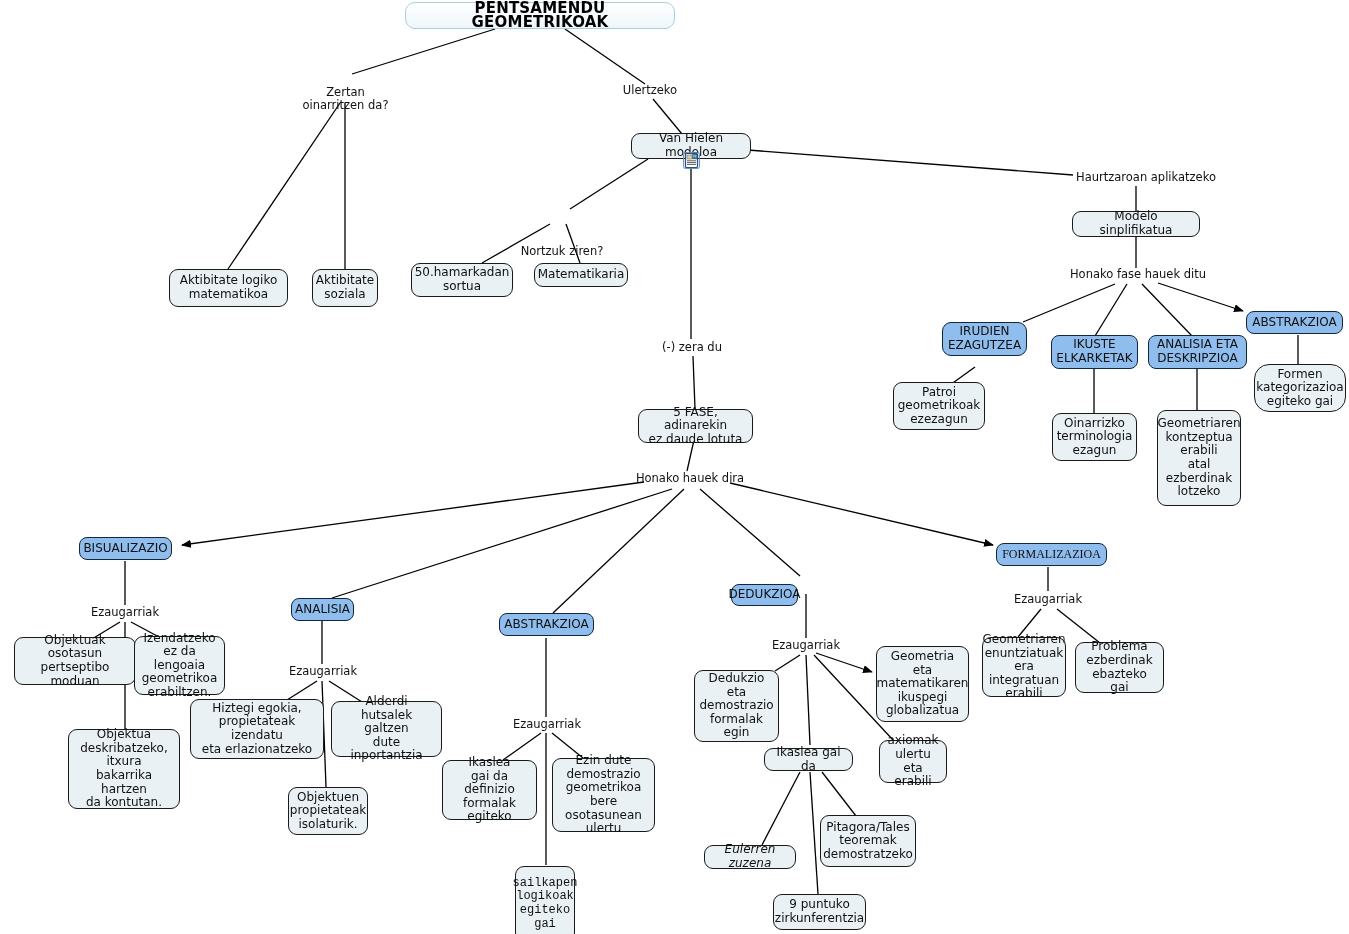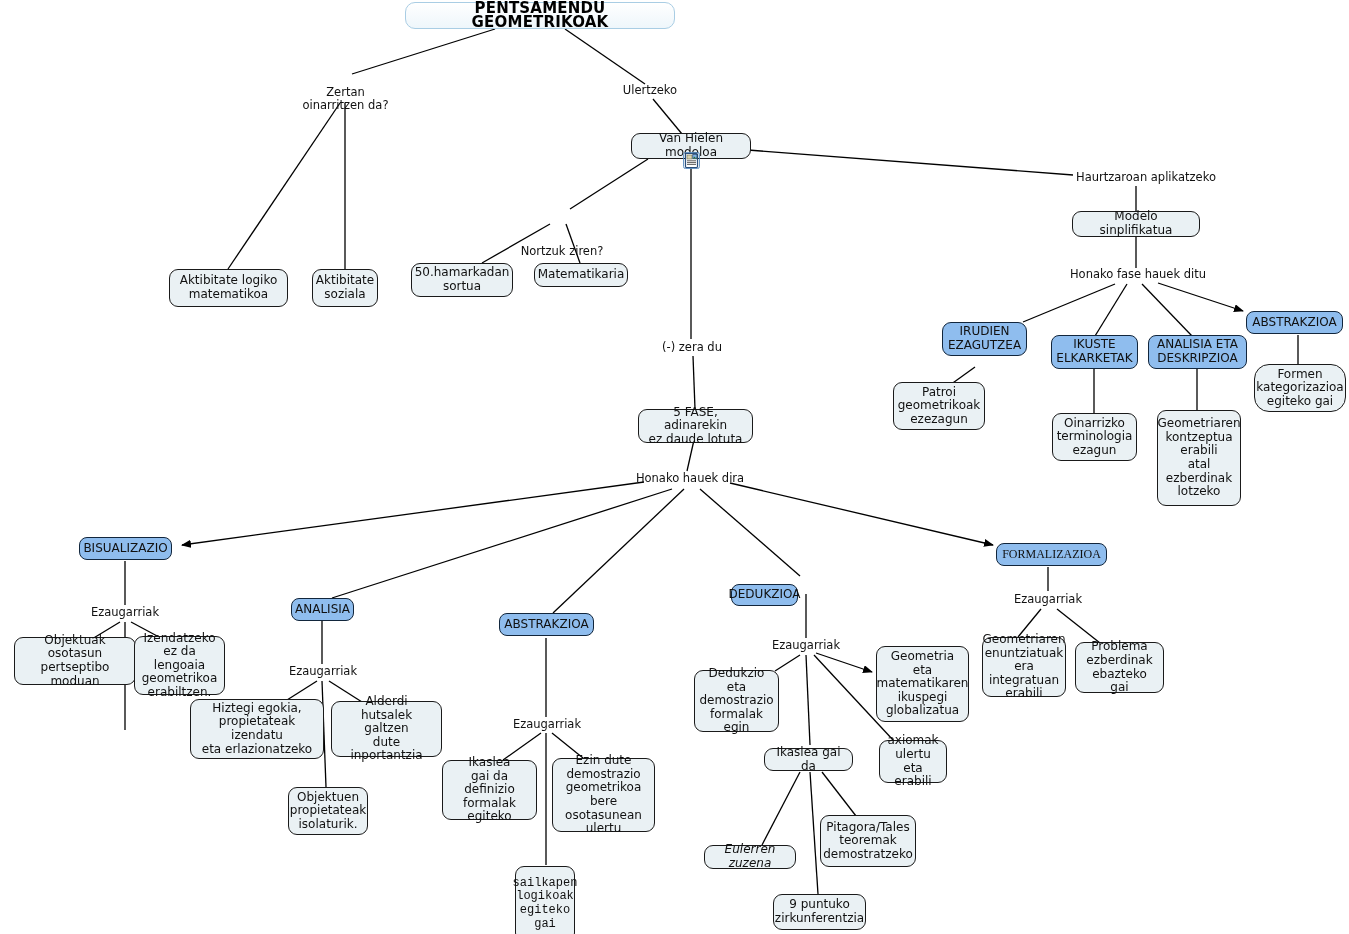--- a/index.html
+++ b/index.html
@@ -230,20 +230,25 @@
   <div class="node blue" style="left:731px;top:584px;width:67px;height:22px;">DEDUKZIOA</div>
   <div class="node blue" style="left:996px;top:543px;width:111px;height:23px;font-family:Liberation Serif, serif;">FORMALIZAZIOA</div>
 
   <div class="node" style="left:14px;top:637px;width:122px;height:48px;">Objektuak osotasun
 pertseptibo
 moduan</div>
   <div class="node" style="left:134px;top:636px;width:91px;height:59px;">Izendatzeko
 ez da lengoaia
 geometrikoa
 erabiltzen.</div>
+  <div class="node" style="left:68px;top:729px;width:112px;height:80px;">Objektua
+deskribatzeko,
+itxura
+bakarrika hartzen
+da kontutan.</div>
 
   <div class="node" style="left:190px;top:699px;width:134px;height:60px;">Hiztegi egokia,
 propietateak izendatu
 eta erlazionatzeko</div>
   <div class="node" style="left:331px;top:701px;width:111px;height:56px;">Alderdi
 hutsalek galtzen
 dute inportantzia</div>
   <div class="node" style="left:288px;top:787px;width:80px;height:48px;">Objektuen
 propietateak
 isolaturik.</div>
@@ -255,21 +260,21 @@
   <div class="node" style="left:552px;top:758px;width:103px;height:74px;">Ezin dute
 demostrazio
 geometrikoa
 bere osotasunean
 ulertu</div>
   <div class="node" style="left:515px;top:866px;width:60px;height:76px;font-family:Liberation Mono, monospace;">sailkapen
 logikoak
 egiteko
 gai</div>
 
-  <div class="node" style="left:694px;top:670px;width:85px;height:62px;">Dedukzio
+  <div class="node" style="left:694px;top:670px;width:85px;height:72px;">Dedukzio
 eta
 demostrazio
 formalak egin</div>
   <div class="node" style="left:876px;top:646px;width:93px;height:76px;">Geometria
 eta
 matematikaren
 ikuspegi
 globalizatua</div>
   <div class="node" style="left:879px;top:740px;width:68px;height:43px;">axiomak
 ulertu

